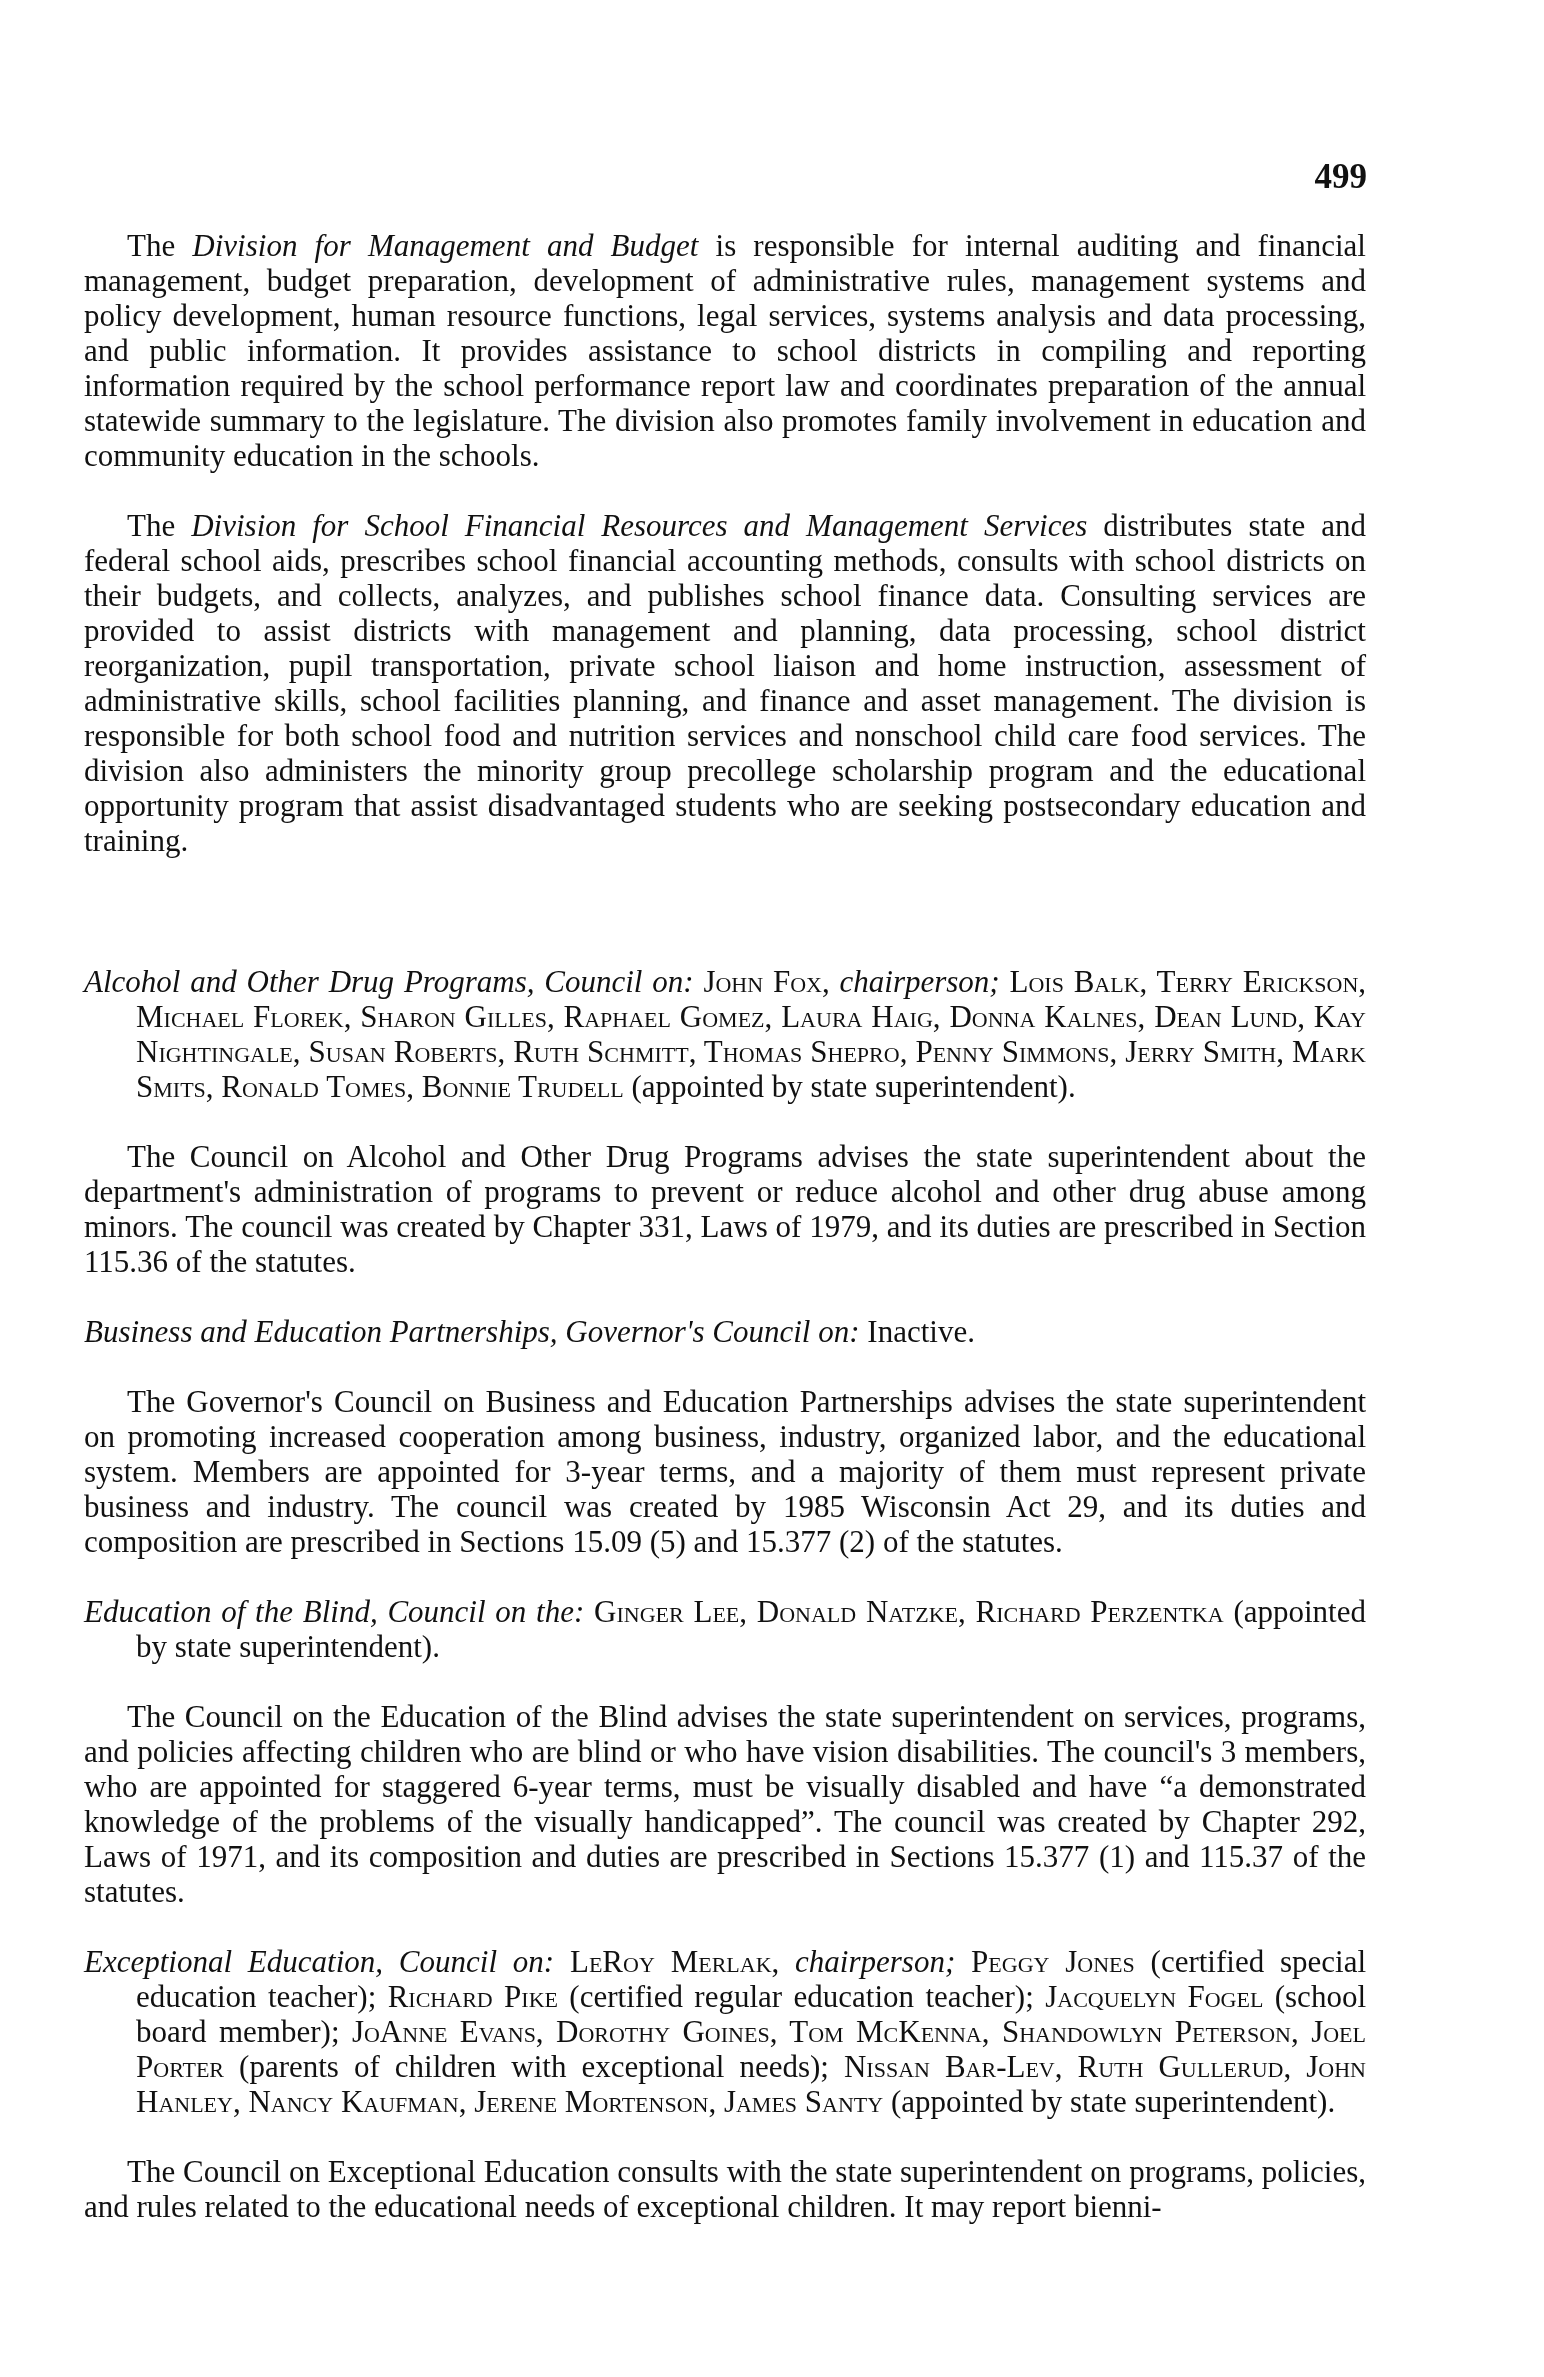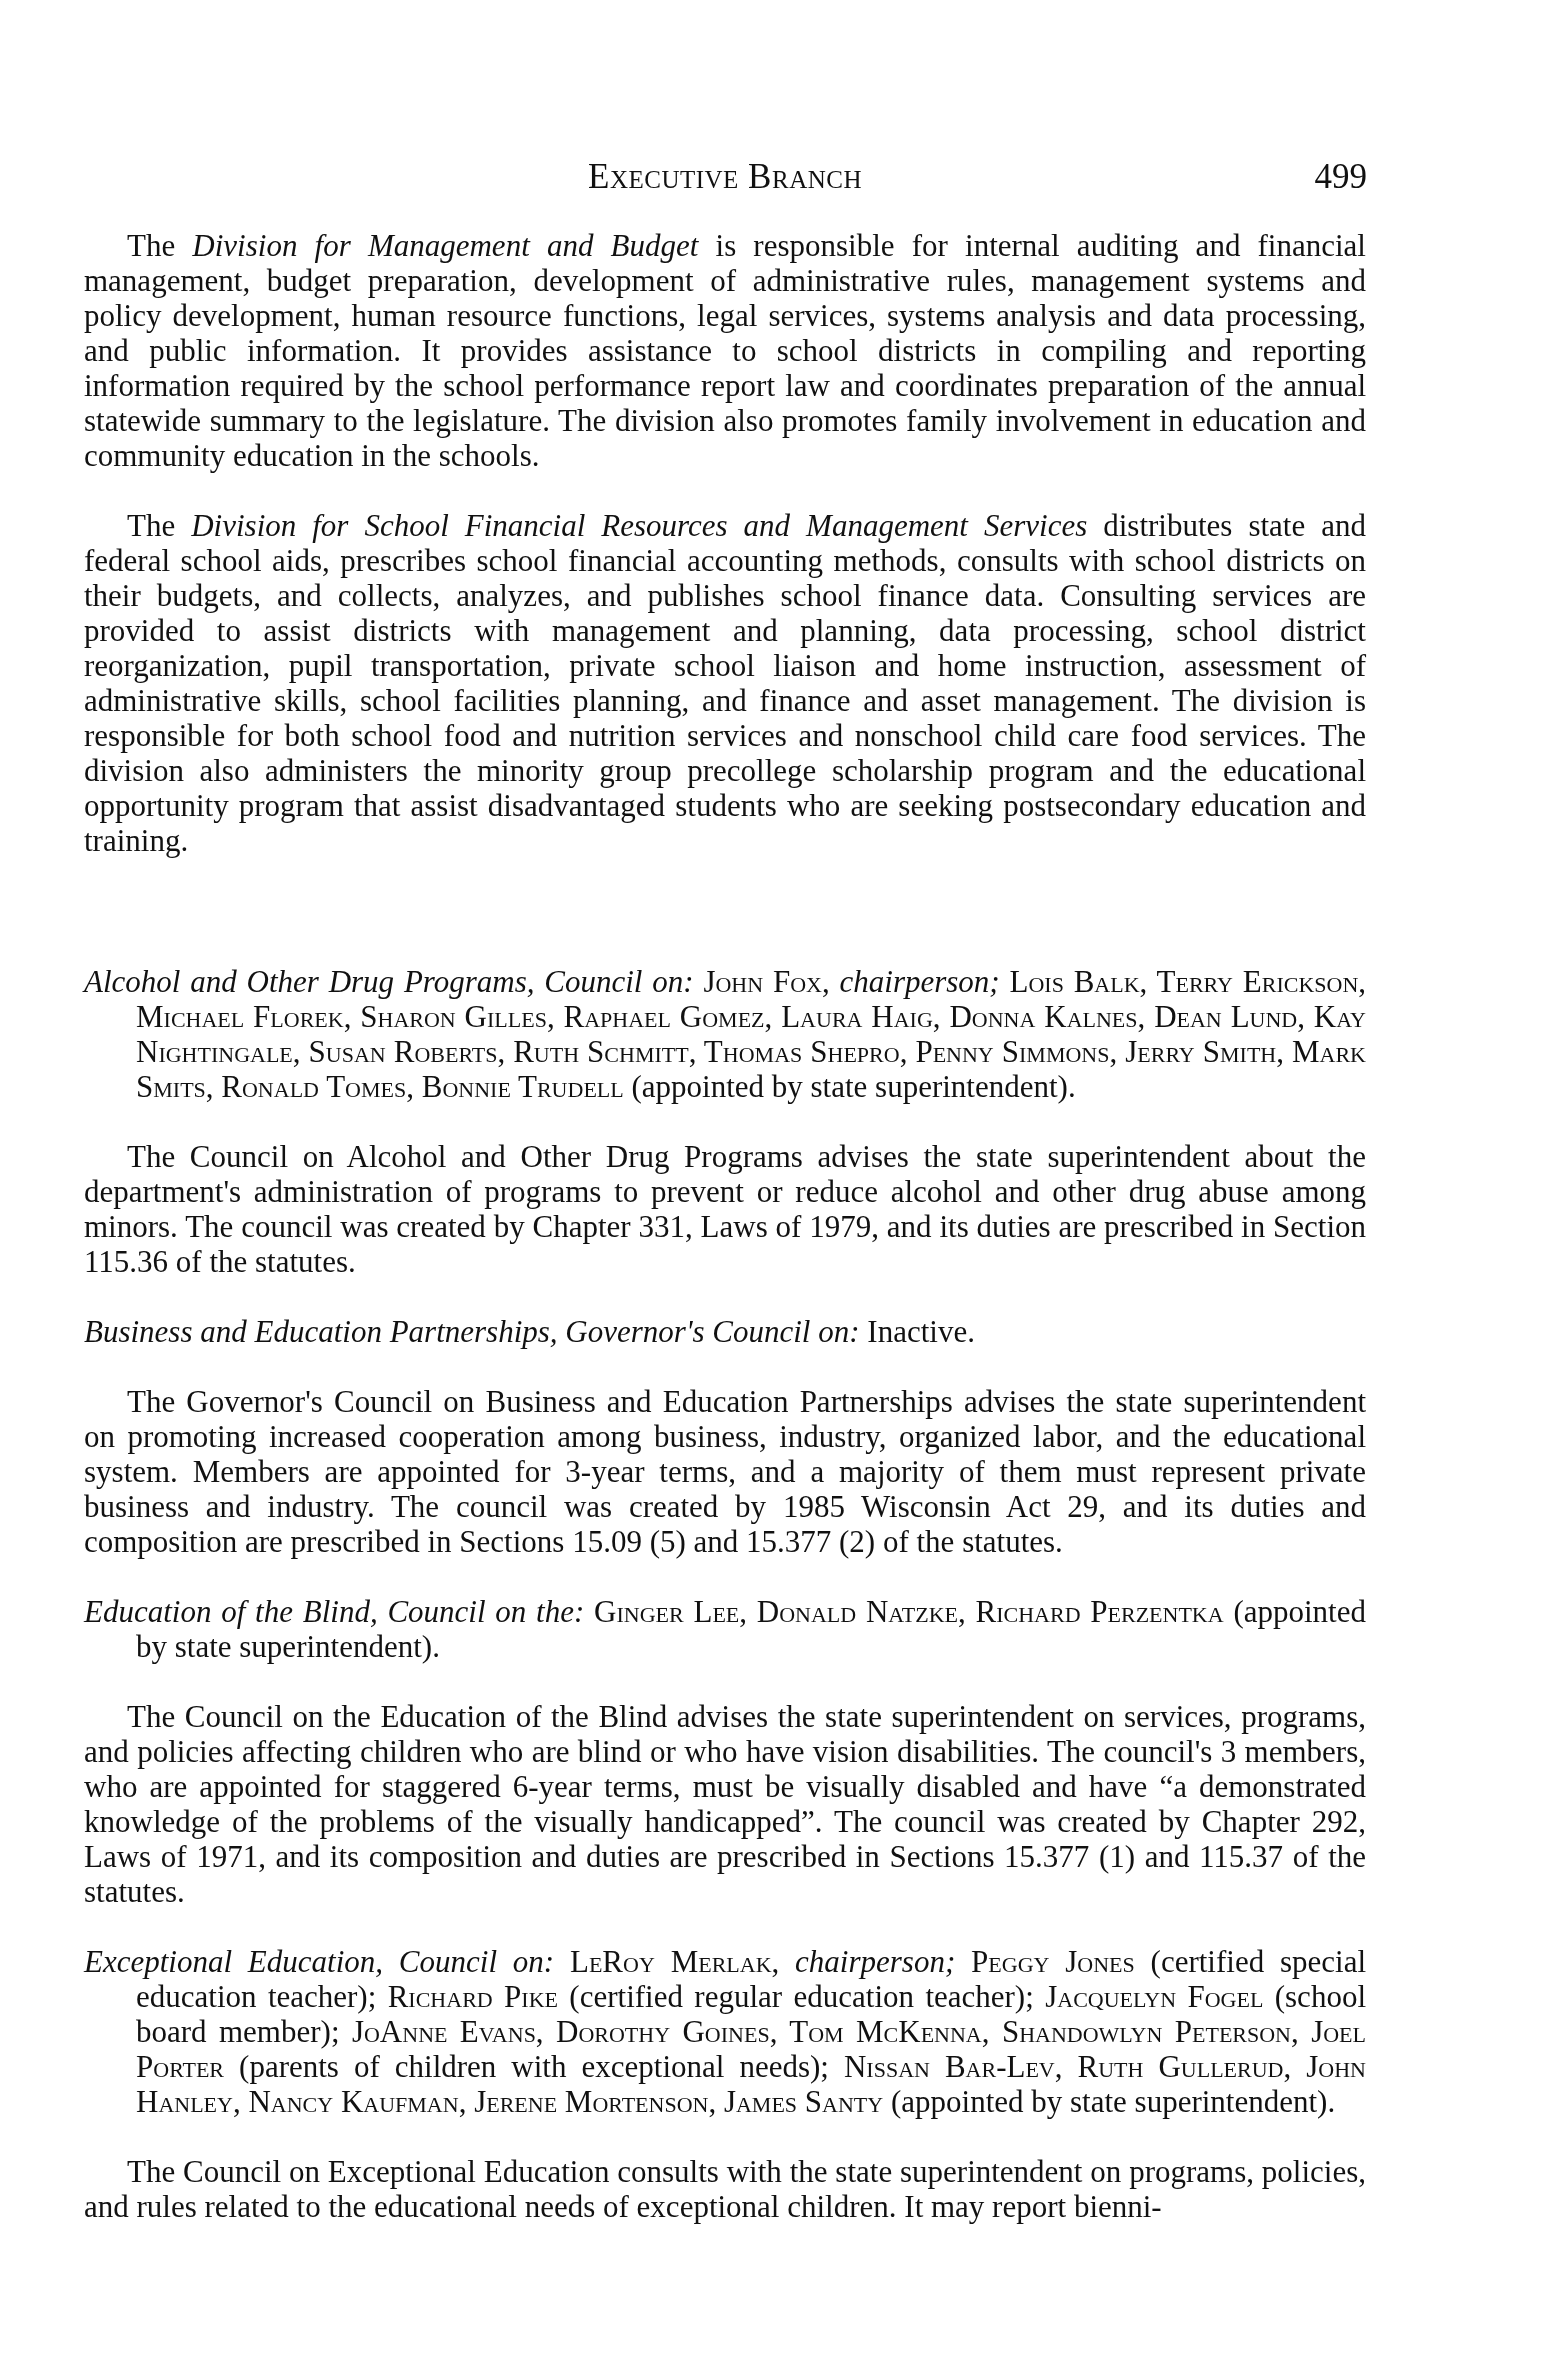--- a/index.html
+++ b/index.html
@@ -12,42 +12,41 @@
     position: absolute; left: 83px; top: 157px; width: 1284px;
   }
   .running-head {
     position: relative; height: 48px; margin-bottom: 23px;
   }
   .running-title {
     position: absolute; left: 0; right: 0; top: 0; text-align: center;
     font-size: 35px; font-variant: small-caps; letter-spacing: 0.5px;
   }
   .page-number {
-    position: absolute; right: 0; top: 0; font-size: 35px; font-weight: normal;
+    position: absolute; right: 0; top: 0; font-size: 35px; font-weight: bold;
   }
   p {
     margin: 1px; font-size: 31px; line-height: 35px; text-align: justify;
   }
   p.indent { text-indent: 43px; }
   p.hang { padding-left: 52px; text-indent: -52px; }
   .gap { height: 33px; }
   .gap-lg { height: 52px; }
   .section-heading {
     font-size: 31px; font-weight: bold; line-height: 35px; margin: 0;
   }
   .sc { font-variant: small-caps; }
   em { font-style: italic; }
 </style>
 </head>
 <body>
 
 <div class="page">
 
   <div class="running-head">
-    <div class="running-title">Executive Branch</div>
     <div class="page-number">499</div>
   </div>
 
   <p class="indent"><span>The </span><em>Division for Management and Budget</em><span> is responsible for internal auditing and financial management, budget preparation, development of administrative rules, management systems and policy development, human resource functions, legal services, systems analysis and data processing, and public information.  It provides assistance to school districts in compiling and reporting information required by the school performance report law and coordinates preparation of the annual statewide summary to the legislature. The division also promotes family involvement in education and community education in the schools.</span></p>
 
   <div class="gap"></div>
 
   <p class="indent"><span>The </span><em>Division for School Financial Resources and Management Services</em><span> distributes state and federal school aids, prescribes school financial accounting methods, consults with school districts on their budgets, and collects, analyzes, and publishes school finance data.  Consulting services are provided to assist districts with management and planning, data processing, school district reorganization, pupil transportation, private school liaison and home instruction, assessment of administrative skills, school facilities planning, and finance and asset management. The division is responsible for both school food and nutrition services and nonschool child care food services. The division also administers the minority group precollege scholarship program and the educational opportunity program that assist disadvantaged students who are seeking postsecondary education and training.</span></p>
 
   <div class="gap-lg"></div>

